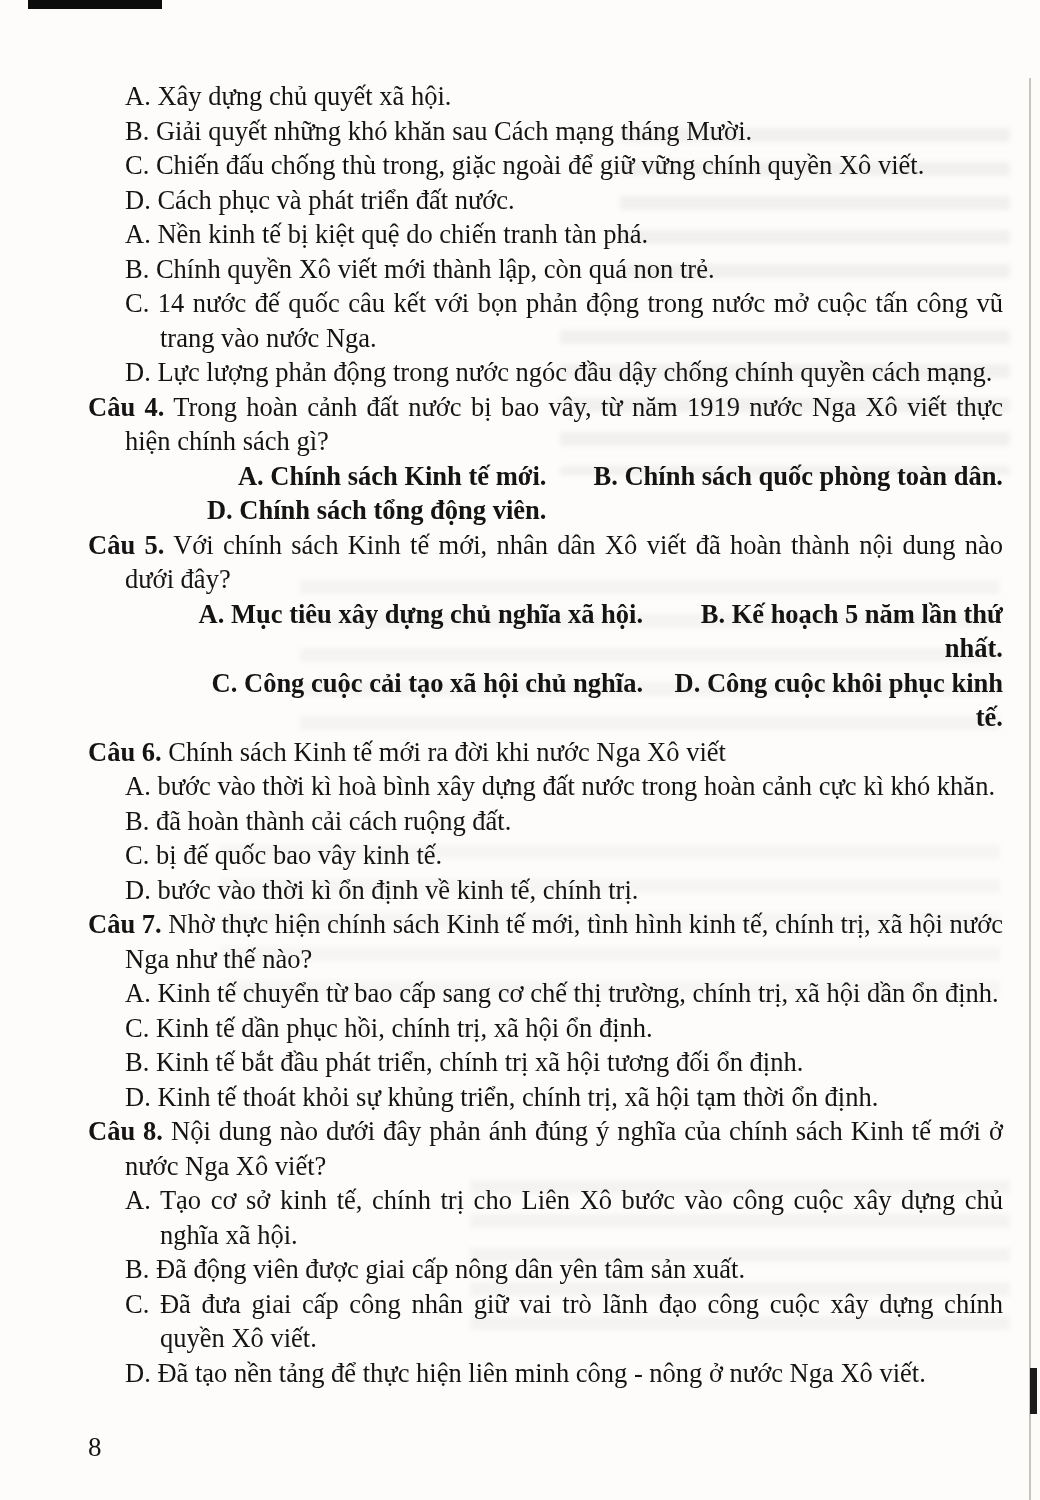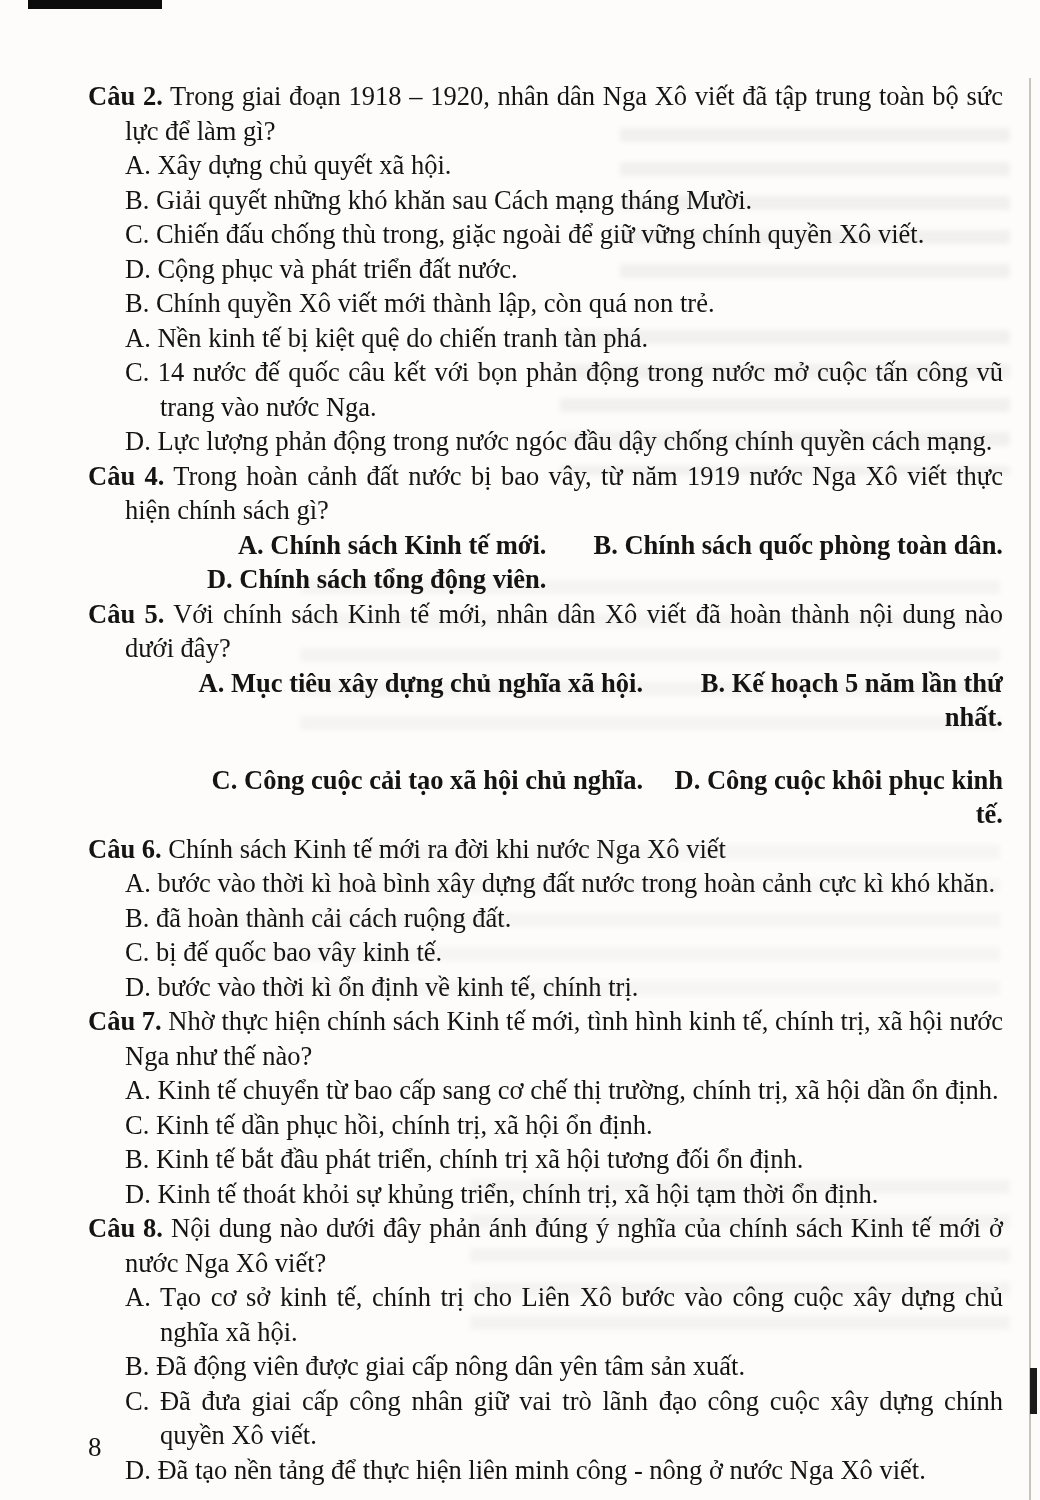--- a/index.html
+++ b/index.html
@@ -82,47 +82,46 @@
   <div class="artifact edge-mark"></div>
 
   <div class="bleed b1"></div>
   <div class="bleed b2"></div>
   <div class="bleed b3"></div>
   <div class="bleed b4"></div>
   <div class="bleed b5"></div>
 
   <main class="content">
       <div class="question">
-        <p class="stem"><span class="q-label">Câu 2.</span> <span class="q-text">Trong giai đoạn 1918 – 1920, nhân dân Nga Xô viết đã tập trung toàn bộ sức lực để làm gì?</span></p>
         <div class="options stacked">
           <p class="option">A. Xây dựng chủ quyết xã hội.</p>
           <p class="option">B. Giải quyết những khó khăn sau Cách mạng tháng Mười.</p>
           <p class="option">C. Chiến đấu chống thù trong, giặc ngoài để giữ vững chính quyền Xô viết.</p>
-          <p class="option">D. Cộng phục và phát triển đất nước.</p>
+          <p class="option">D. Cách phục và phát triển đất nước.</p>
         </div>
       </div>
       <div class="question">
         <div class="options stacked">
+          <p class="option">A. Nền kinh tế bị kiệt quệ do chiến tranh tàn phá.</p>
           <p class="option">B. Chính quyền Xô viết mới thành lập, còn quá non trẻ.</p>
-          <p class="option">A. Nền kinh tế bị kiệt quệ do chiến tranh tàn phá.</p>
           <p class="option">C. 14 nước đế quốc câu kết với bọn phản động trong nước mở cuộc tấn công vũ trang vào nước Nga.</p>
           <p class="option">D. Lực lượng phản động trong nước ngóc đầu dậy chống chính quyền cách mạng.</p>
         </div>
       </div>
       <div class="question">
         <p class="stem"><span class="q-label">Câu 4.</span> <span class="q-text">Trong hoàn cảnh đất nước bị bao vây, từ năm 1919 nước Nga Xô viết thực hiện chính sách gì?</span></p>
         <div class="options two-col" style="grid-template-columns: 48% auto;">
           <p class="option">A. Chính sách Kinh tế mới.</p>
           <p class="option">B. Chính sách quốc phòng toàn dân.</p>
           <p class="option">D. Chính sách tổng động viên.</p>
         </div>
       </div>
       <div class="question">
         <p class="stem"><span class="q-label">Câu 5.</span> <span class="q-text">Với chính sách Kinh tế mới, nhân dân Xô viết đã hoàn thành nội dung nào dưới đây?</span></p>
-        <div class="options two-col" style="grid-template-columns: 59% auto; gap: 28px;">
+        <div class="options two-col" style="grid-template-columns: 59% auto;">
           <p class="option">A. Mục tiêu xây dựng chủ nghĩa xã hội.</p>
           <p class="option">B. Kế hoạch 5 năm lần thứ nhất.</p>
           <p class="option">C. Công cuộc cải tạo xã hội chủ nghĩa.</p>
           <p class="option">D. Công cuộc khôi phục kinh tế.</p>
         </div>
       </div>
       <div class="question">
         <p class="stem"><span class="q-label">Câu 6.</span> <span class="q-text">Chính sách Kinh tế mới ra đời khi nước Nga Xô viết</span></p>
         <div class="options stacked">
           <p class="option">A. bước vào thời kì hoà bình xây dựng đất nước trong hoàn cảnh cực kì khó khăn.</p>

